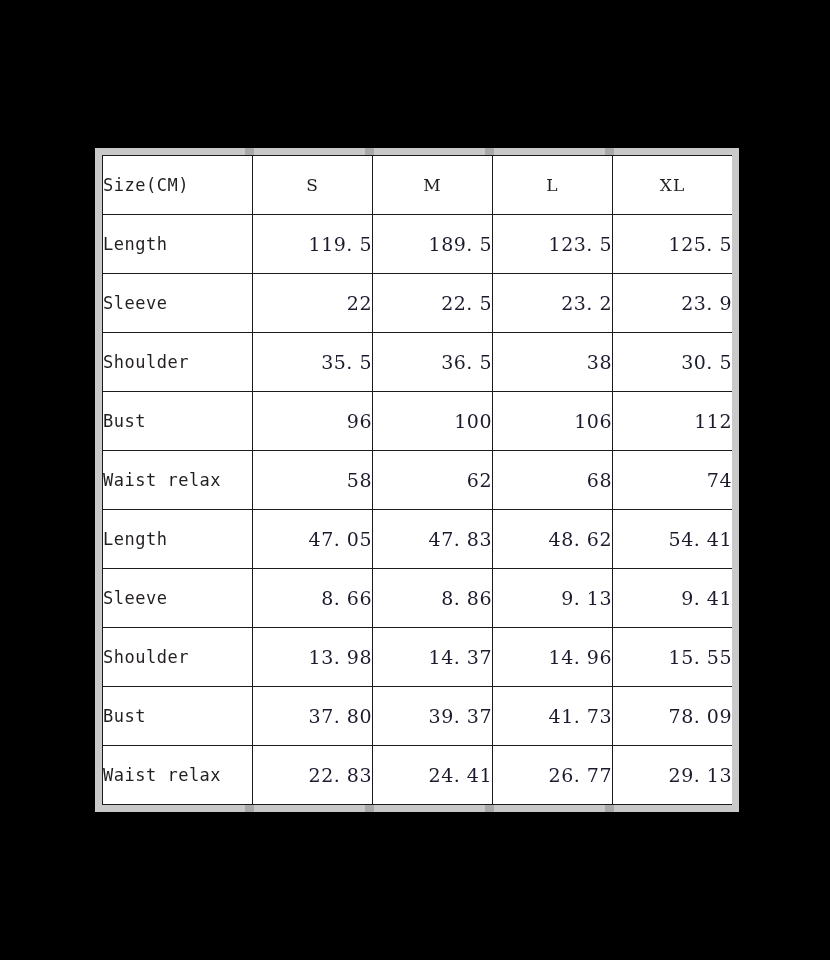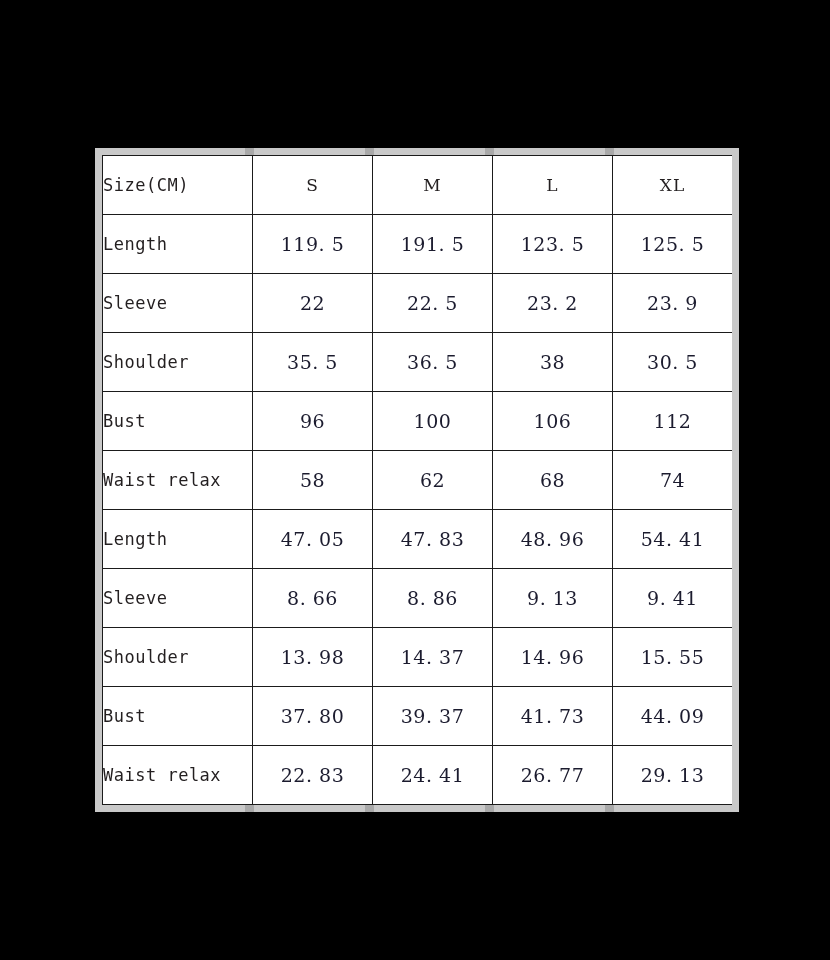--- a/index.html
+++ b/index.html
@@ -113,21 +113,21 @@
     font-size: 17px;
     text-align: center;
     letter-spacing: 1px;
   }
 
   td.value-cell {
     background: #ffffff;
     color: #1b1b2e;
     font-family: "DejaVu Serif", "Liberation Serif", serif;
     font-size: 19px;
-    text-align: center;
+    text-align: right;
     letter-spacing: 0.5px;
   }
 </style>
 </head>
 <body>
 
 <div id="stage">
 
   <div id="chart-frame">
 
@@ -161,21 +161,21 @@
             <tr>
               <td class="label-cell">Size(CM)</td>
               <td class="header-cell">S</td>
               <td class="header-cell">M</td>
               <td class="header-cell">L</td>
               <td class="header-cell">XL</td>
             </tr>
             <tr>
               <td class="label-cell">Length</td>
               <td class="value-cell">119. 5</td>
-              <td class="value-cell">191. 5</td>
+              <td class="value-cell">189. 5</td>
               <td class="value-cell">123. 5</td>
               <td class="value-cell">125. 5</td>
             </tr>
             <tr>
               <td class="label-cell">Sleeve</td>
               <td class="value-cell">22</td>
               <td class="value-cell">22. 5</td>
               <td class="value-cell">23. 2</td>
               <td class="value-cell">23. 9</td>
             </tr>
@@ -197,21 +197,21 @@
               <td class="label-cell">Waist relax</td>
               <td class="value-cell">58</td>
               <td class="value-cell">62</td>
               <td class="value-cell">68</td>
               <td class="value-cell">74</td>
             </tr>
             <tr>
               <td class="label-cell">Length</td>
               <td class="value-cell">47. 05</td>
               <td class="value-cell">47. 83</td>
-              <td class="value-cell">48. 96</td>
+              <td class="value-cell">48. 62</td>
               <td class="value-cell">54. 41</td>
             </tr>
             <tr>
               <td class="label-cell">Sleeve</td>
               <td class="value-cell">8. 66</td>
               <td class="value-cell">8. 86</td>
               <td class="value-cell">9. 13</td>
               <td class="value-cell">9. 41</td>
             </tr>
             <tr>
@@ -219,21 +219,21 @@
               <td class="value-cell">13. 98</td>
               <td class="value-cell">14. 37</td>
               <td class="value-cell">14. 96</td>
               <td class="value-cell">15. 55</td>
             </tr>
             <tr>
               <td class="label-cell">Bust</td>
               <td class="value-cell">37. 80</td>
               <td class="value-cell">39. 37</td>
               <td class="value-cell">41. 73</td>
-              <td class="value-cell">44. 09</td>
+              <td class="value-cell">78. 09</td>
             </tr>
             <tr>
               <td class="label-cell">Waist relax</td>
               <td class="value-cell">22. 83</td>
               <td class="value-cell">24. 41</td>
               <td class="value-cell">26. 77</td>
               <td class="value-cell">29. 13</td>
             </tr>
           </tbody>
       </table>

